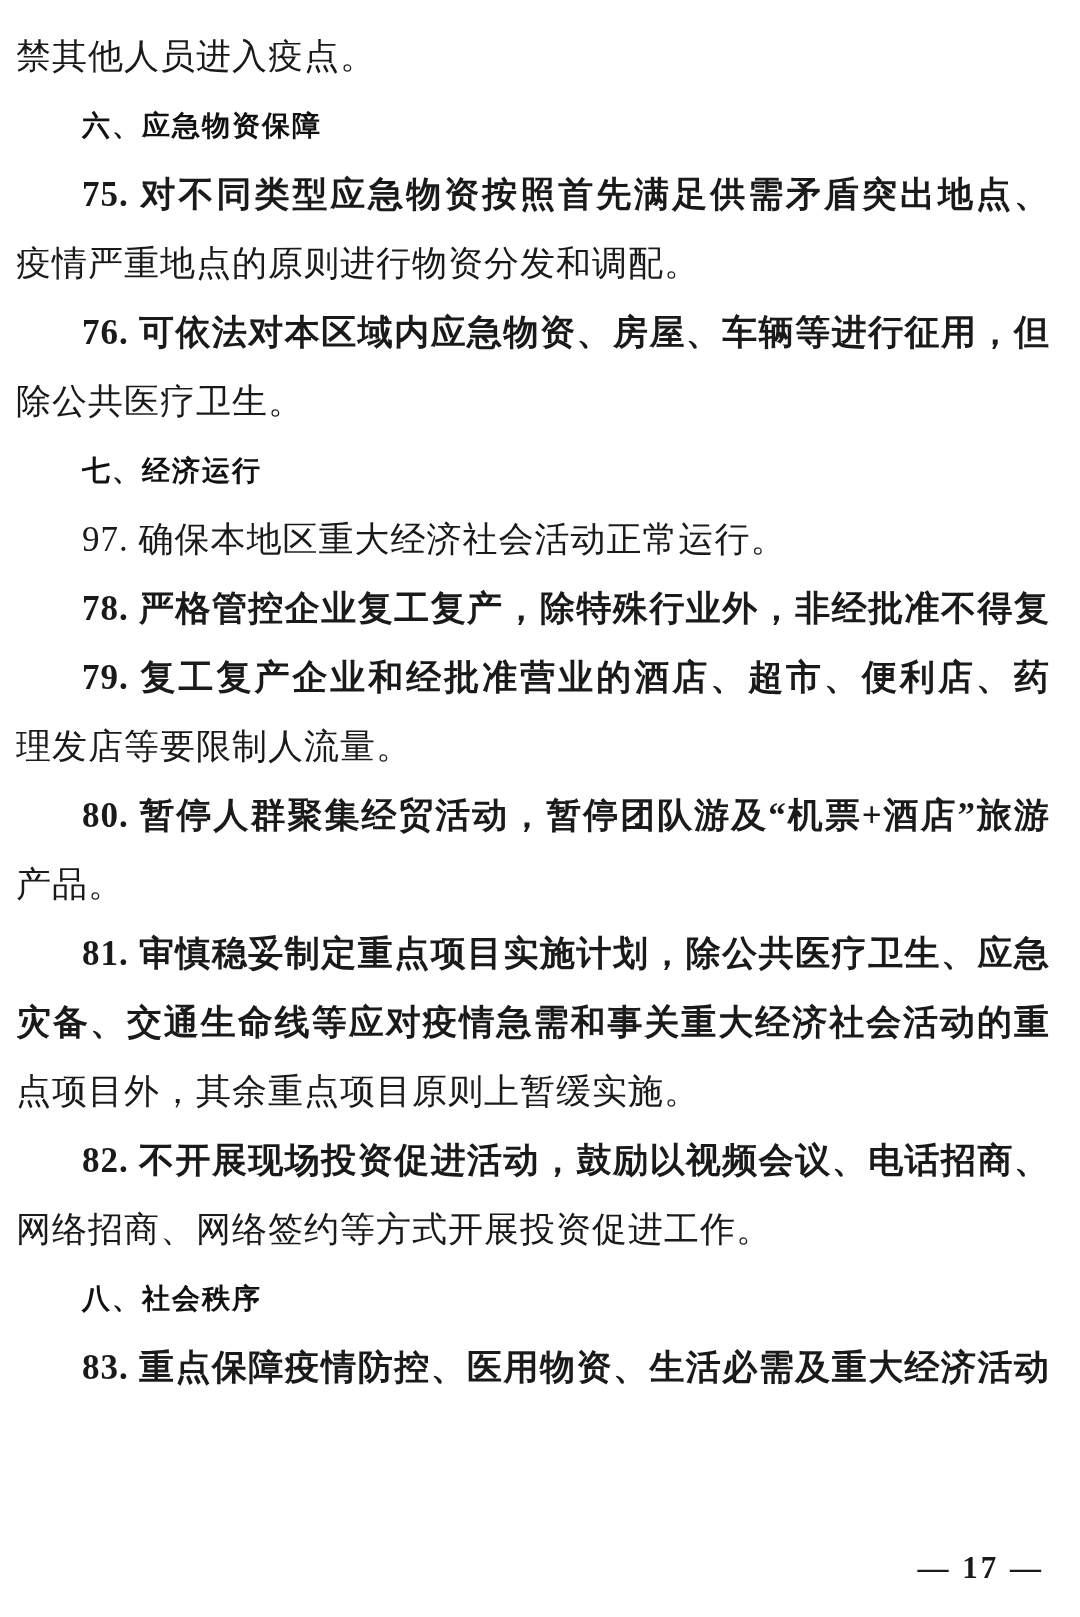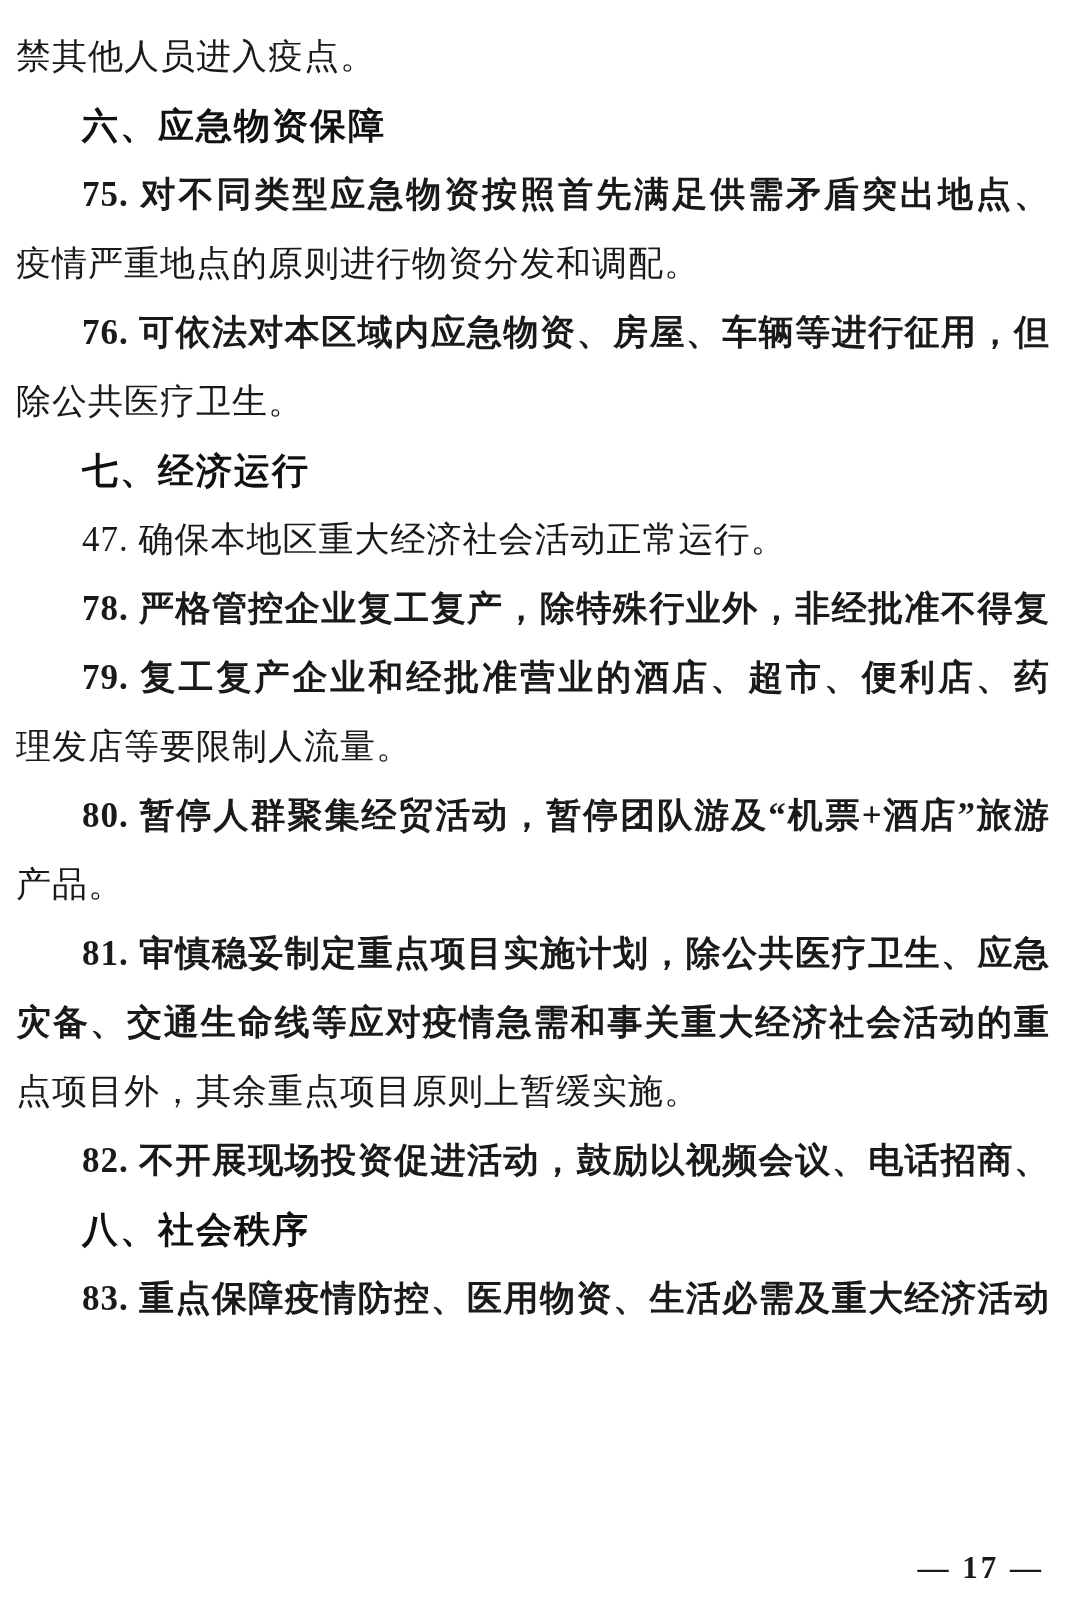--- a/index.html
+++ b/index.html
@@ -38,21 +38,21 @@
     white-space: normal;
     text-align: justify;
     text-align-last: justify;
     text-justify: distribute;
     overflow: hidden;
     font-weight: bold;
   }
   .line.heading {
     font-family: "Liberation Sans", "DejaVu Sans", sans-serif;
     font-weight: bold;
-    font-size: 36px;
+    font-size: 28px;
     letter-spacing: 2px;
     color: #111111;
   }
   .pagenum {
     position: absolute;
     top: 1542px;
     right: 36px;
     height: 52px;
     line-height: 52px;
     font-size: 31px;
@@ -67,27 +67,28 @@
 
 <div class="page">
   <div class="textcol">
     <div class="line">禁其他人员进入疫点。</div>
     <div class="line heading indent">六、应急物资保障</div>
     <div class="line indent justify">75. 对不同类型应急物资按照首先满足供需矛盾突出地点、</div>
     <div class="line">疫情严重地点的原则进行物资分发和调配。</div>
     <div class="line indent justify">76. 可依法对本区域内应急物资、房屋、车辆等进行征用，但</div>
     <div class="line">除公共医疗卫生。</div>
     <div class="line heading indent">七、经济运行</div>
-    <div class="line indent">47. 确保本地区重大经济社会活动正常运行。</div>
+    <div class="line indent">97. 确保本地区重大经济社会活动正常运行。</div>
     <div class="line indent justify">78. 严格管控企业复工复产，除特殊行业外，非经批准不得复</div>
     <div class="line indent justify">79. 复工复产企业和经批准营业的酒店、超市、便利店、药店、</div>
     <div class="line">理发店等要限制人流量。</div>
     <div class="line indent justify">80. 暂停人群聚集经贸活动，暂停团队游及“机票+酒店”旅游</div>
     <div class="line">产品。</div>
     <div class="line indent justify">81. 审慎稳妥制定重点项目实施计划，除公共医疗卫生、应急</div>
     <div class="line justify">灾备、交通生命线等应对疫情急需和事关重大经济社会活动的重</div>
     <div class="line">点项目外，其余重点项目原则上暂缓实施。</div>
     <div class="line indent justify">82. 不开展现场投资促进活动，鼓励以视频会议、电话招商、</div>
+    <div class="line">网络招商、网络签约等方式开展投资促进工作。</div>
     <div class="line heading indent">八、社会秩序</div>
     <div class="line indent justify">83. 重点保障疫情防控、医用物资、生活必需及重大经济活动</div>
   </div>
   <div class="pagenum">— 17 —</div>
 </div>
 
 </body></html>

